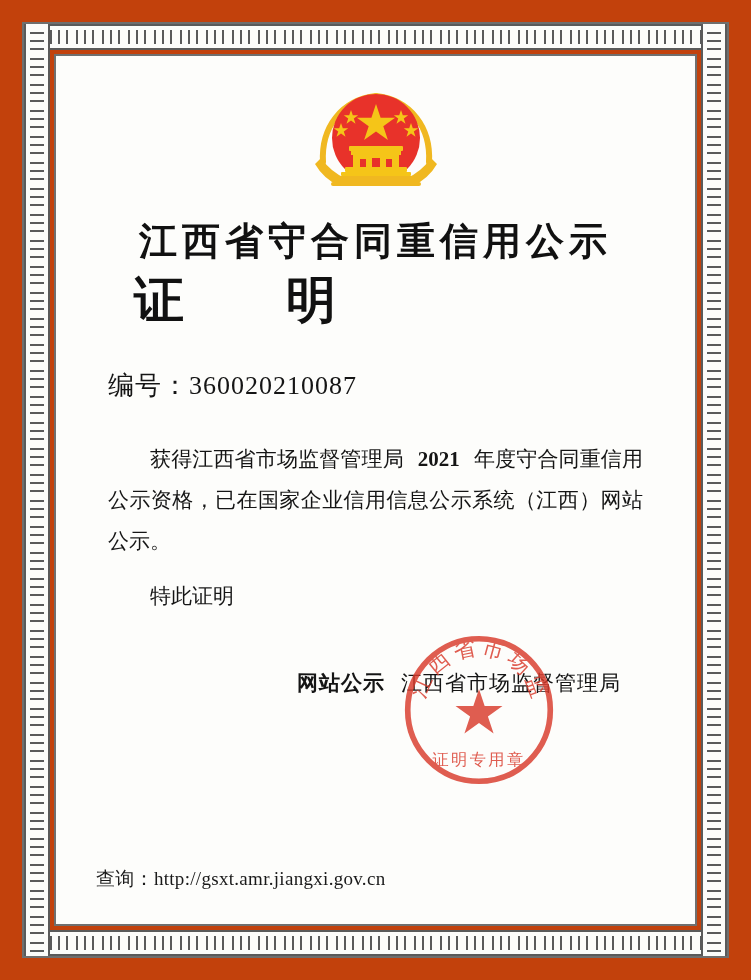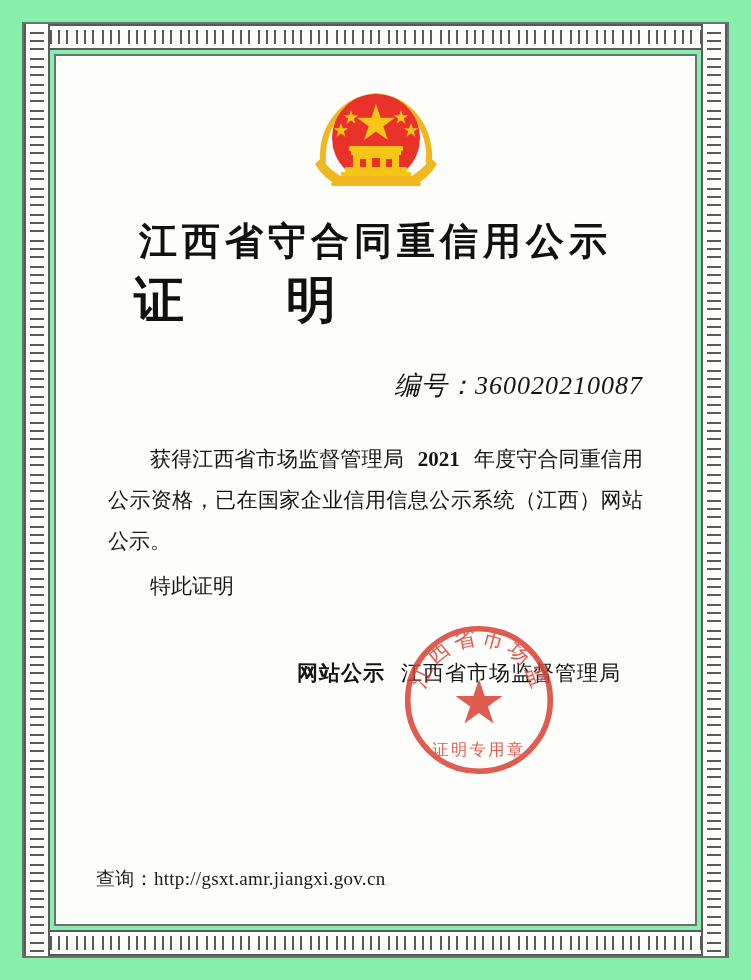--- a/index.html
+++ b/index.html
@@ -12,21 +12,21 @@
     height: 980px;
     font-family: "Liberation Serif", "DejaVu Serif", serif;
     color: #1a1a1a;
     overflow: hidden;
   }
 
   .certificate {
     position: relative;
     width: 751px;
     height: 980px;
-    background: #86efac;
+    background: #c2410c;
     box-sizing: border-box;
   }
 
   
   .frame-outer {
     position: absolute;
     left: 22px;
     top: 22px;
     right: 22px;
     bottom: 22px;
@@ -121,26 +121,25 @@
   .title-sub {
     text-align: left;
     font-size: 50px;
     font-weight: bold;
     letter-spacing: 26px;
     color: #111;
     font-family: Liberation Sans, sans-serif;
     text-indent: 26px;
   }
   .serial {
-    text-align: right;
+    text-align: left;
     font-size: 26px;
     margin-top: 34px;
     letter-spacing: 1px;
     color: #151515;
-    font-style: italic;
   }
 
   
   .body-block {
     margin-top: 36px;
     font-size: 21px;
     line-height: 41px;
     color: #151515;
   }
   .recipient {
@@ -149,21 +148,21 @@
   .para {
     text-indent: 42px;
     text-align: justify;
   }
   .year-hi {
     padding: 0 14px;
     font-weight: bold;
   }
   .para-last {
     text-indent: 42px;
-    margin-top: 4px;
+    margin-top: 14px;
   }
 
   
   .sign-area {
     position: relative;
     margin-top: 52px;
     height: 150px;
   }
   .sign-line {
     text-align: right;

